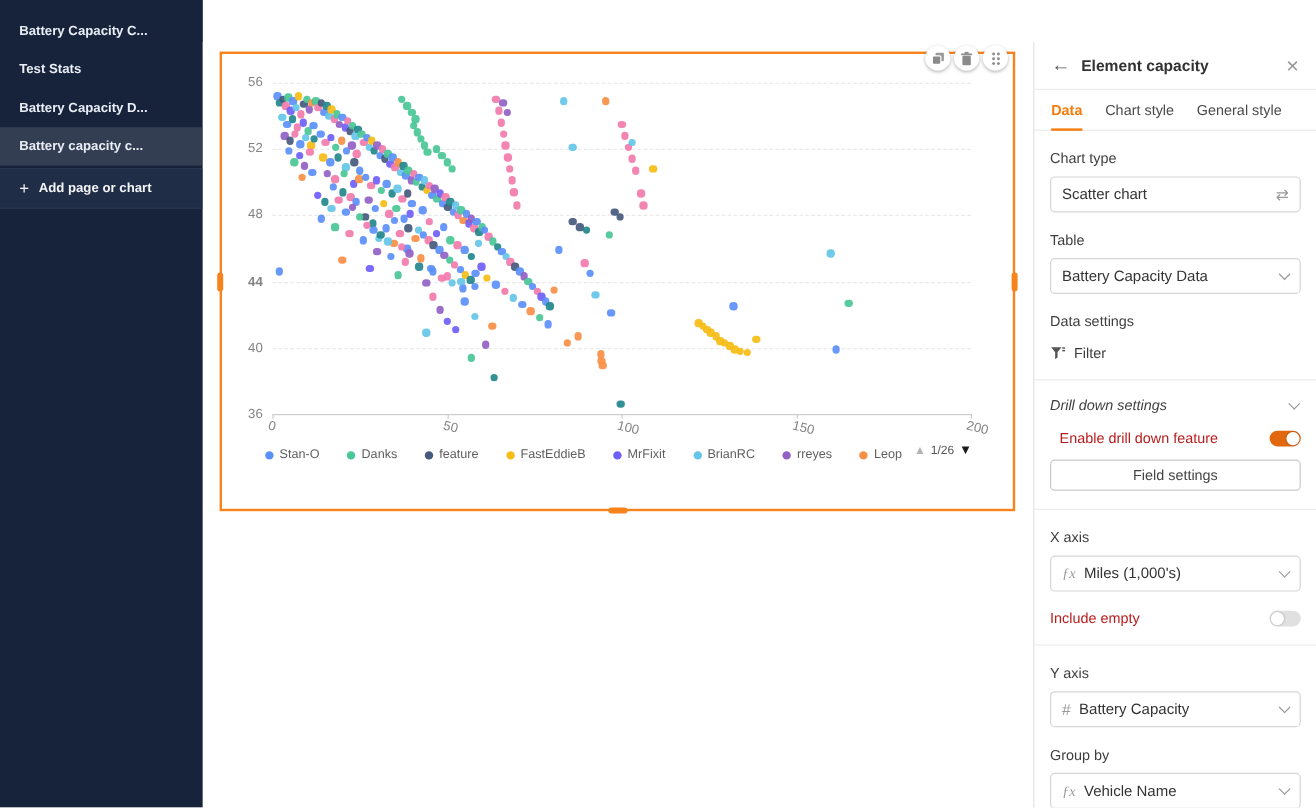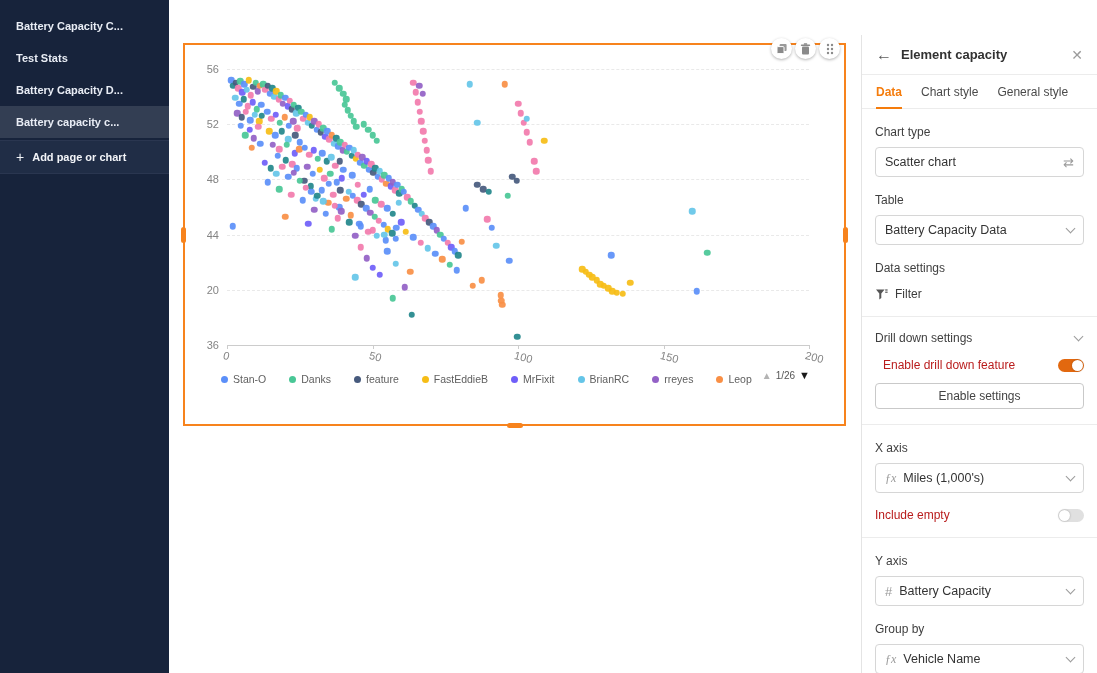--- a/index.html
+++ b/index.html
@@ -71,21 +71,21 @@
   .p-box .grow { flex:1; white-space:nowrap; overflow:hidden; }
   .rt-ic { color:#9b9b9b; font-size:13px; }
   .chev { width:7px; height:7px; border-right:1.4px solid #9b9b9b; border-bottom:1.4px solid #9b9b9b; transform:rotate(45deg); margin-top:-4px; }
   .fx-ic { font-style:italic; color:#9a9a9a; font-size:12px; margin-right:7px; font-family:"Liberation Serif", serif; }
   .hash-ic { color:#9a9a9a; font-size:13px; margin-right:7px; }
   .row { display:flex; align-items:center; }
   .filter-row { margin-top:12px; gap:7px; cursor:pointer; }
   .filter-row span { font-size:12px; color:#3c3c3c; }
   .divider { border-top:1px solid #ececec; margin:15px -13px 0; }
   .sec-head { display:flex; align-items:center; margin-top:14px; cursor:pointer; }
-  .sec-head .p-lab { font-size:12px; color:#3f3f3f; }
+  .sec-head .p-lab { font-size:12px; color:#3f3f3f;font-style:italic; }
   .sec-head .chev { margin-left:auto; margin-right:2px; }
   .toggle-row { margin-top:13px; padding-left:8px; }
   .toggle-row span { font-size:12px; color:#b91c1c; }
   .toggle { margin-left:auto; width:26px; height:13px; border-radius:7px; position:relative; cursor:pointer; }
   .toggle.on { background:#e2680f; }
   .toggle.off { background:#e0e0e0; }
   .toggle .knob { position:absolute; top:1px; width:11px; height:11px; border-radius:50%; background:#fff; box-shadow:0 0 2px rgba(0,0,0,.3); }
   .toggle.on .knob { right:1px; }
   .toggle.off .knob { left:1px; }
   .p-button { margin-top:11px; height:26px; border:1px solid #c9c9c9; border-radius:4px; background:#fff; display:flex; align-items:center; justify-content:center; font-size:12px; color:#444; cursor:pointer; }
@@ -135,23 +135,23 @@
             <circle cx="3" cy="10" r="1.2" fill="#8a8a8a"></circle>
               <circle cx="7" cy="10" r="1.2" fill="#8a8a8a"></circle>
           </svg>
         </div>
       </div>
 
       <div id="plot">
         <div id="xaxis-line"></div>
       <div class="ylab" style="top: 276px;">36</div>
           <div class="gridline" style="top: 220.8px;"></div>
-          <div class="ylab" style="top: 220.8px;">20</div>
+          <div class="ylab" style="top: 220.8px;">40</div>
           <div class="gridline" style="top: 165.6px;"></div>
-          <div class="ylab" style="top: 165.6px;">44</div>
+          <div class="ylab" style="top: 165.6px; font-weight: bold;">44</div>
           <div class="gridline" style="top: 110.4px;"></div>
           <div class="ylab" style="top: 110.4px;">48</div>
           <div class="gridline" style="top: 55.2px;"></div>
           <div class="ylab" style="top: 55.2px;">52</div>
           <div class="gridline" style="top: 0px;"></div>
           <div class="ylab" style="top: 0px;">56</div>
           <div class="xtick" style="left: 0px;"></div>
           <div class="xlab" style="left: -2px;">0</div>
           <div class="xtick" style="left: 145.5px;"></div>
           <div class="xlab" style="left: 143.5px;">50</div>
@@ -561,21 +561,21 @@
       <div class="sec-head">
         <span class="p-lab">Drill down settings</span>
         <span class="chev"></span>
       </div>
       <div class="row toggle-row">
         <span>Enable drill down feature</span>
         <span class="toggle on">
             <span class="knob"></span>
           </span>
       </div>
-      <div class="p-button">Enable settings</div>
+      <div class="p-button">Field settings</div>
 
       <div class="divider"></div>
 
       <div class="p-label">X axis</div>
       <div class="p-box">
         <span class="fx-ic">ƒx</span>
         <span class="grow">Miles (1,000's)</span>
         <span class="chev"></span>
       </div>
       <div class="row toggle-row" style="padding-left:0;margin-top:15px;">

